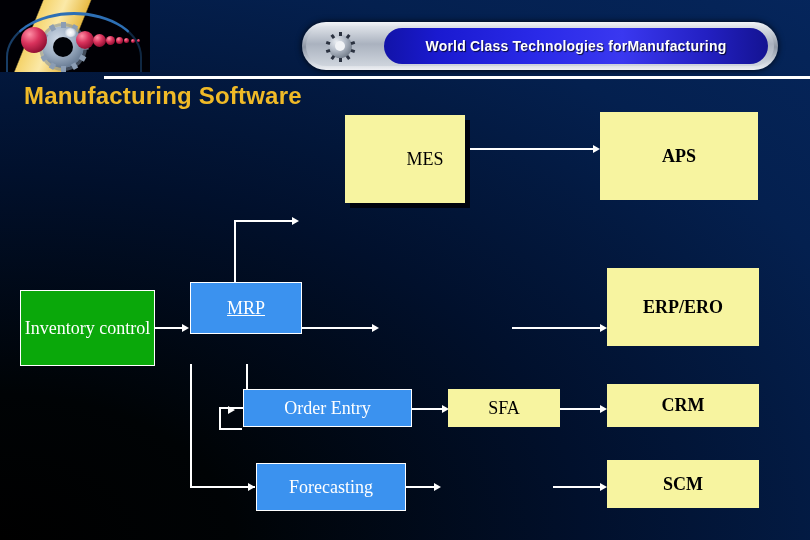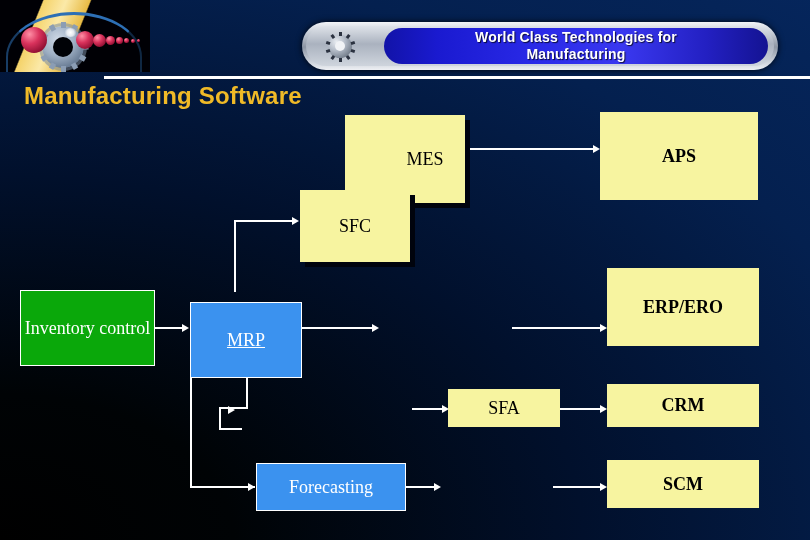--- a/index.html
+++ b/index.html
@@ -125,21 +125,20 @@
     left: 50%; top: 50%;
     margin-left: -1.5px; margin-top: -2px;
   }
   #banner-blue {
     position: absolute;
     left: 78px; top: 2px;
     right: 6px; bottom: 2px;
     border-radius: 18px;
     background: linear-gradient(90deg, #1213a8 0%, #1a1ad0 14%, #2a2ae8 40%, #3a38f0 62%, #2320c2 84%, #141392 100%);
     display: flex;
-    flex-direction: column;
     align-items: center;
     justify-content: center;
   }
   .banner-line {
     color: #ffffff;
     font-weight: bold;
     font-size: 14px;
     line-height: 17px;
     letter-spacing: 0.2px;
     text-shadow: 1px 1px 1px rgba(0,0,0,0.75);
@@ -323,37 +322,37 @@
     <div class="arrowhead" style="left:600px; top:405px;"></div>
 
     <div class="node yellow yellow-shadow" style="left:345px; top:37px; width:120px; height:88px;padding-left:40px;">
       <span>MES</span>
     </div>
 
     <div class="node yellow bold" style="left:600px; top:34px; width:158px; height:88px;">
       <span>APS</span>
     </div>
 
-    <div class="node yellow yellow-shadow" style="left:300px; top:112px; width:110px; height:72px;">
-      <span>SFC</span>
-    </div>
 
     <div class="node green" style="left:20px; top:212px; width:135px; height:76px;">
       <span>Inventory control</span>
     </div>
 
-    <div class="node blue" style="left:190px; top:224px; width:112px; height:76px;text-decoration:underline;">
+    <div class="node blue" style="left:190px; top:204px; width:112px; height:52px;text-decoration:underline;">
       <span>MRP</span>
     </div>
 
 
     <div class="node yellow bold" style="left:607px; top:190px; width:152px; height:78px;">
       <span>ERP/ERO</span>
     </div>
 
+    <div class="node blue" style="left:243px; top:311px; width:169px; height:38px;">
+      <span>Order Entry</span>
+    </div>
 
     <div class="node yellow" style="left:448px; top:311px; width:112px; height:38px;">
       <span>SFA</span>
     </div>
 
     <div class="node yellow bold" style="left:607px; top:306px; width:152px; height:43px;">
       <span>CRM</span>
     </div>
 
     <div class="node blue" style="left:256px; top:385px; width:150px; height:48px;">

